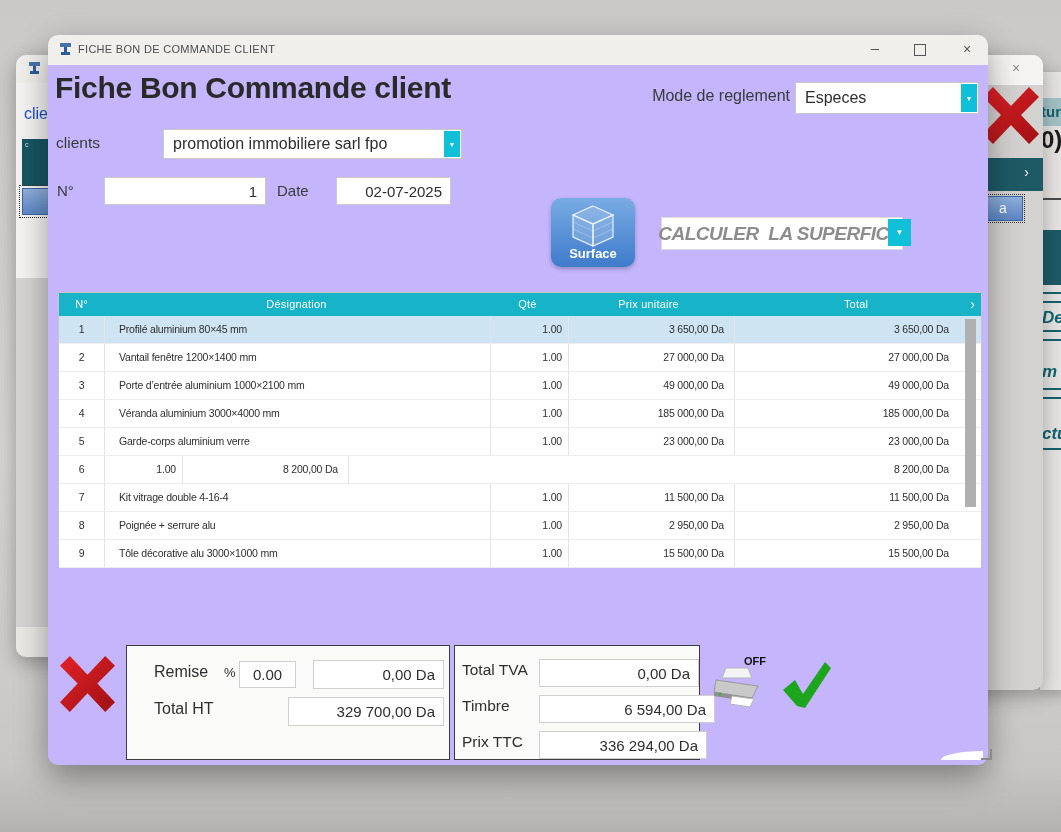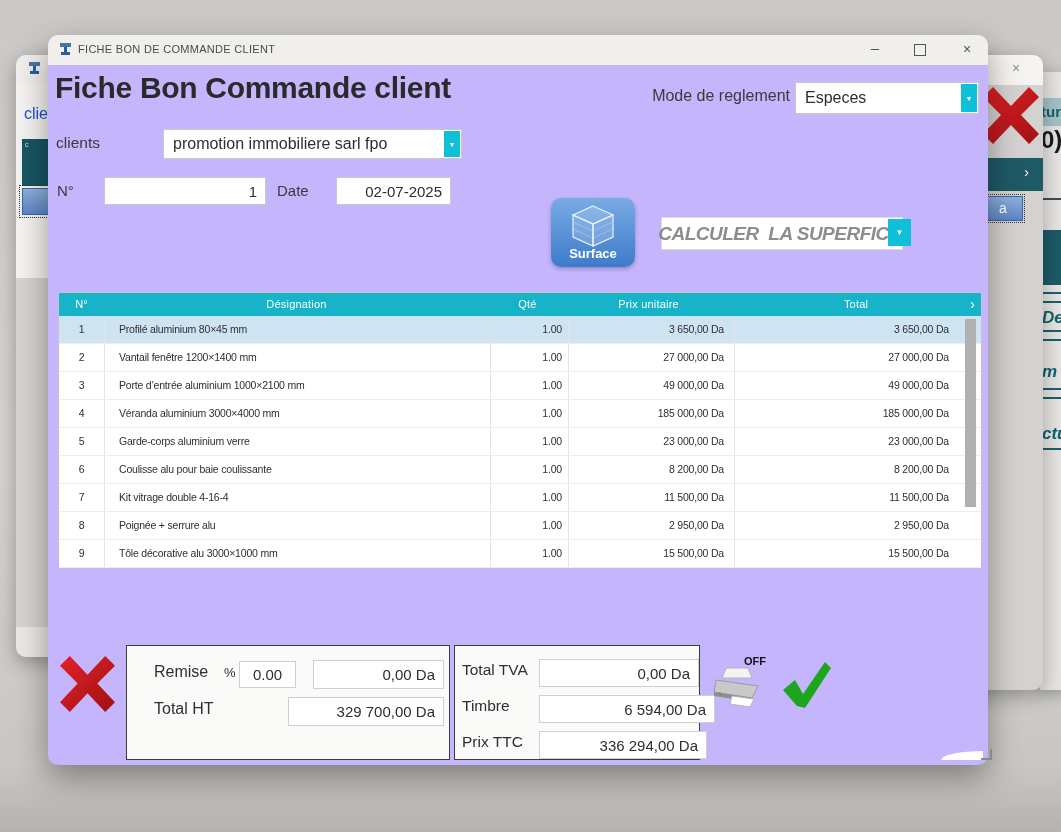--- a/index.html
+++ b/index.html
@@ -288,21 +288,20 @@
           </div>
           <div class="trow">
             <div class="tcell num">5</div>
             <div class="tcell des">Garde-corps aluminium verre</div>
             <div class="tcell qty">1.00</div>
             <div class="tcell unit">23 000,00 Da</div>
             <div class="tcell total">23 000,00 Da</div>
           </div>
           <div class="trow">
             <div class="tcell num">6</div>
-            <div class="tcell des">Coulisse alu pour baie coulissante</div>
             <div class="tcell qty">1.00</div>
             <div class="tcell unit">8 200,00 Da</div>
             <div class="tcell total">8 200,00 Da</div>
           </div>
           <div class="trow">
             <div class="tcell num">7</div>
             <div class="tcell des">Kit vitrage double 4-16-4</div>
             <div class="tcell qty">1.00</div>
             <div class="tcell unit">11 500,00 Da</div>
             <div class="tcell total">11 500,00 Da</div>

